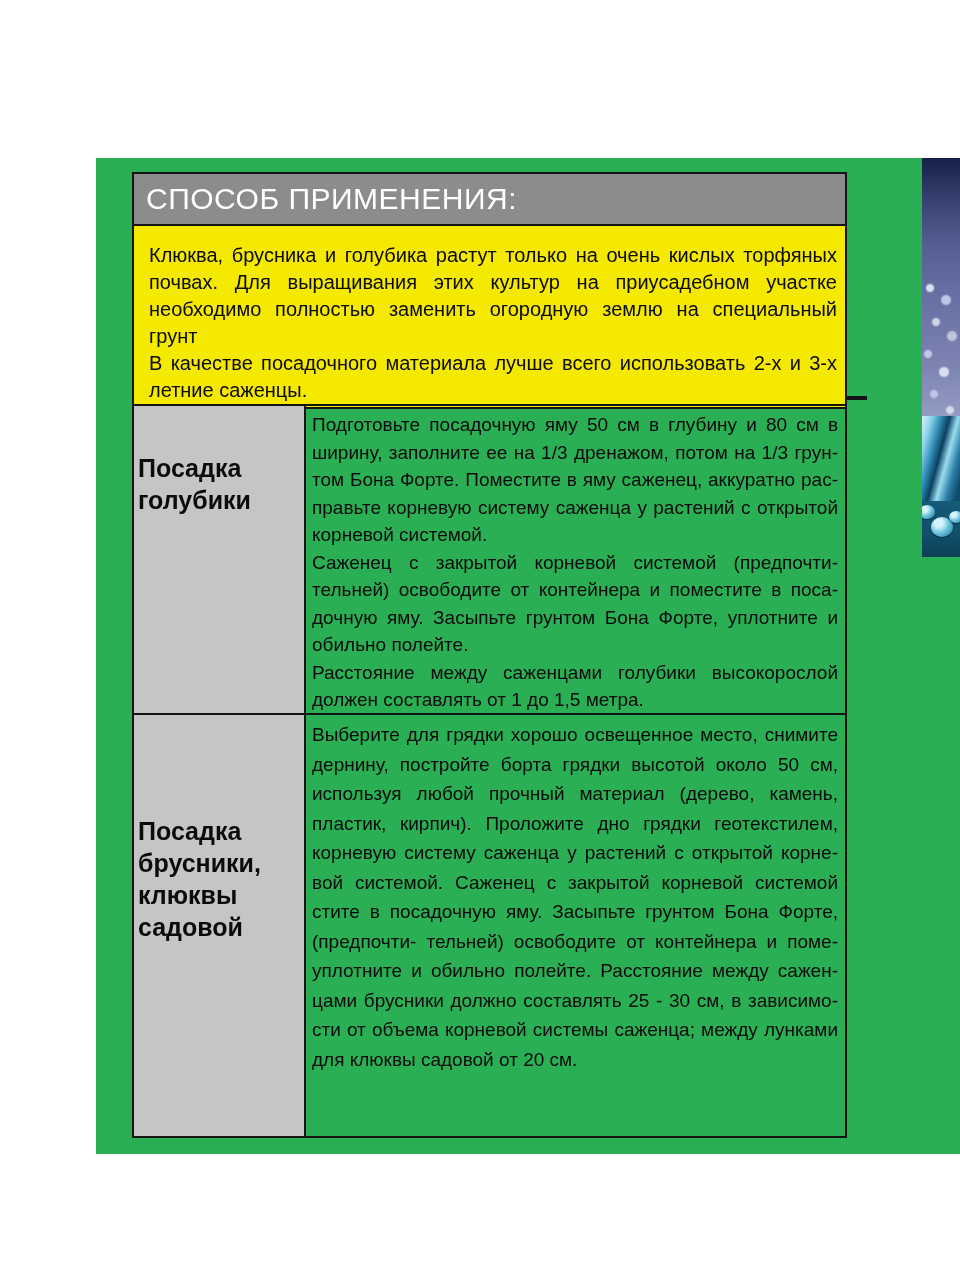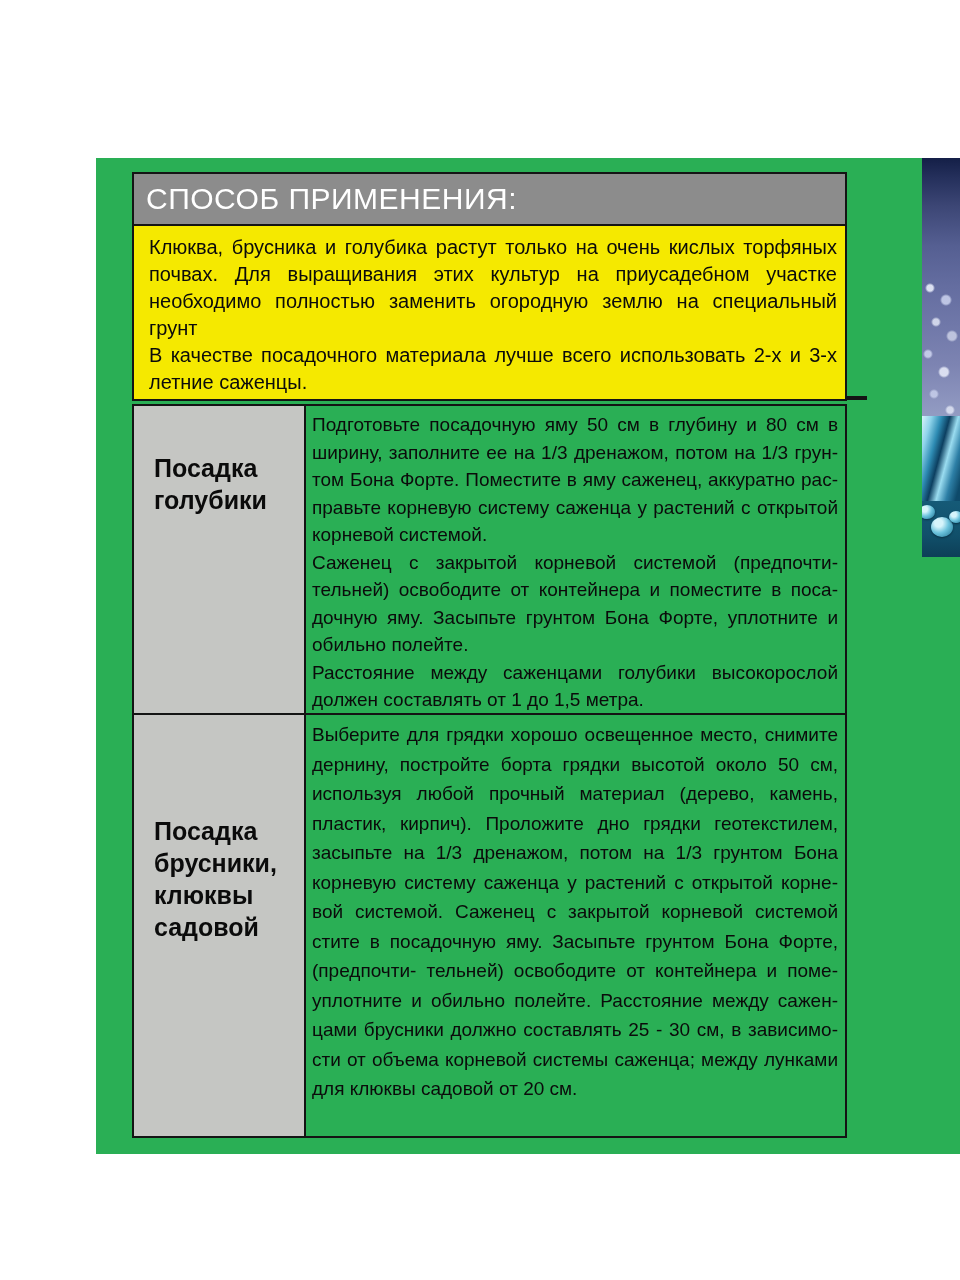--- a/index.html
+++ b/index.html
@@ -62,21 +62,21 @@
   .header-bar {
     height:52px; background:var(--header-gray,#8c8c8c);
     border-bottom:2px solid var(--border,#141414);
     display:flex; align-items:center; padding-left:12px; box-sizing:border-box;
   }
   .title {
     color:var(--title-white,#ffffff); font-size:30px; letter-spacing:.5px;
   }
   .intro {
     background:var(--intro-yellow,#f5e900);
-    padding:8px 8px 3px 15px; font-size:20px; color:var(--text,#0b0b0b);
+    padding:16px 8px 3px 15px; font-size:20px; color:var(--text,#0b0b0b);
   }
   .intro .line { line-height:27px; }
 
   
   .stray {
     position:absolute; left:749px; top:238px; width:22px; height:4px;
     background:var(--border,#141414);
   }
 
   
@@ -84,21 +84,21 @@
     position:absolute; left:36px; top:246px; width:711px;
     border:2px solid var(--border,#141414);
   }
   .row { display:flex; box-sizing:border-box; }
   .row + .row { border-top:2px solid var(--border,#141414); }
   .label-cell {
     width:172px; flex:0 0 172px; box-sizing:border-box;
     background:var(--label-gray,#c5c6c3);
     border-right:2px solid var(--border,#141414);
     font-weight:bold; font-size:25px; line-height:32px;
-    white-space:pre-line; padding-left:20px; color:var(--text,#0b0b0b);
+    white-space:pre-line; padding-left:4px; color:var(--text,#0b0b0b);
   }
   .content-cell {
     flex:1; padding:5px 7px 12px 6px; font-size:19px; color:var(--text,#0b0b0b);
     overflow:hidden;
   }
   .row-0 { height:307px; }
   .row-1 { height:423px; }
   .row-0 .label-cell { padding-top:46px; }
   .row-1 .label-cell { padding-top:100px; }
   .row-0 .content-cell .line { line-height:27.5px; }
@@ -171,21 +171,20 @@
         <div class="label-cell">Посадка
 брусники,
 клюквы
 садовой</div>
         <div class="content-cell">
             <div class="para">
               <div class="line">Выберите для грядки хорошо освещенное место, снимите</div>
               <div class="line">дернину, постройте  борта грядки высотой около 50 см,</div>
               <div class="line">используя любой прочный материал (дерево, камень,</div>
               <div class="line">пластик,  кирпич). Проложите дно грядки геотекстилем,</div>
-              <div class="line">засыпьте на 1/3 дренажом, потом на 1/3 грунтом Бона</div>
               <div class="line">корневую систему саженца у растений с открытой корне-</div>
               <div class="line">вой системой. Саженец с закрытой корневой системой</div>
               <div class="line">стите в посадочную яму. Засыпьте грунтом Бона Форте,</div>
               <div class="line">(предпочти- тельней) освободите от контейнера и поме-</div>
               <div class="line">уплотните и обильно полейте. Расстояние между сажен-</div>
               <div class="line">цами брусники должно составлять 25 - 30 см, в зависимо-</div>
               <div class="line">сти от объема корневой системы саженца; между лунками</div>
               <div class="line para-end">для клюквы садовой от 20 см.</div>
             </div>
           </div>

